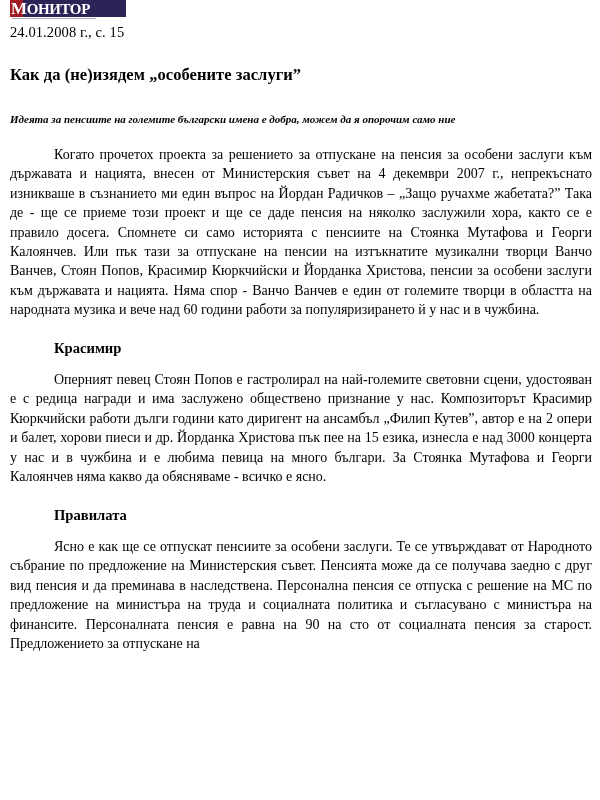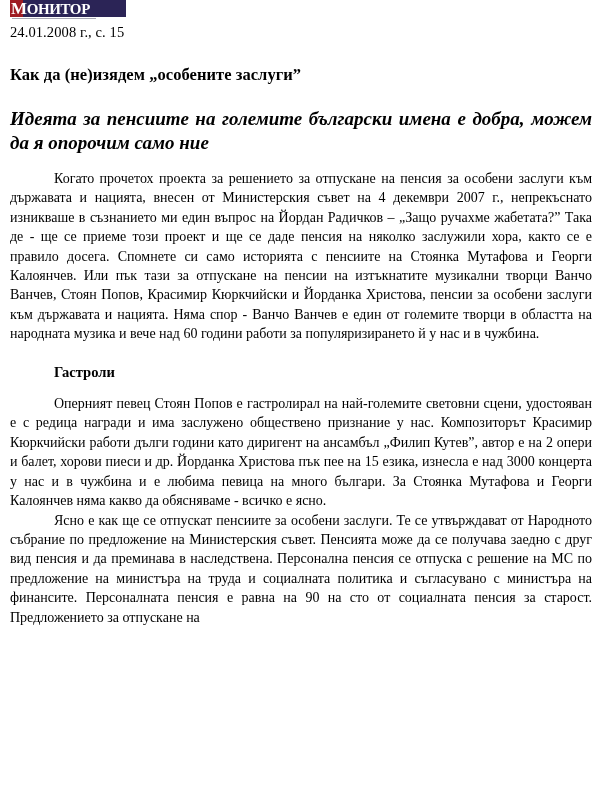--- a/index.html
+++ b/index.html
@@ -91,21 +91,21 @@
     font-size: 16.5px;
     letter-spacing: 0.05px;
   }
 
   
   .deck {
     margin: 22px 0 0 0;
     width: 582px;
     font-weight: 700;
     font-style: italic;
-    font-size: 19px;
+    font-size: 11px;
     line-height: 24px;
     text-align: justify;
     text-align-last: left;
   }
 
   
   .byline {
     margin: 30px 0 0 0;
     font-weight: 700;
     font-size: 14.5px;
@@ -152,20 +152,21 @@
 
   <h1 class="headline">Как да (не)изядем „особените заслуги”</h1>
 
   <h2 class="deck">Идеята за пенсиите на големите български имена е добра, можем да я опорочим само ние</h2>
 
 
   <div class="body-block">
 
     <p class="para">Когато прочетох проекта за решението за отпускане на пенсия за особени заслуги към държавата и нацията, внесен от Министерския съвет на 4 декември 2007 г., непрекъснато изникваше в съзнанието ми един въпрос на Йордан Радичков – „Защо ручахме жабетата?” Така де - ще се приеме този проект и ще се даде пенсия на няколко заслужили хора, както се е правило досега. Спомнете си само историята с пенсиите на Стоянка Мутафова и Георги Калоянчев. Или пък тази за отпускане на пенсии на изтъкнатите музикални творци Ванчо Ванчев, Стоян Попов, Красимир Кюркчийски и Йорданка Христова, пенсии за особени заслуги към държавата и нацията. Няма спор - Ванчо Ванчев е един от големите творци в областта на народната музика и вече над 60 години работи за популяризирането й у нас и в чужбина.</p>
 
-    <div class="subhead">Гастроли</div>
+    <div class="subhead">Красимир</div>
     <p class="para">Оперният певец Стоян Попов е гастролирал на най-големите световни сцени, удостояван е с редица награди и има заслужено обществено признание у нас. Композиторът Красимир Кюркчийски работи дълги години като диригент на ансамбъл „Филип Кутев”, автор е на 2 опери и балет, хорови пиеси и др. Йорданка Христова пък пее на 15 езика, изнесла е над 3000 концерта у нас и в чужбина и е любима певица на много българи. За Стоянка Мутафова и Георги Калоянчев няма какво да обясняваме - всичко е ясно.</p>
 
+    <div class="subhead">Правилата</div>
     <p class="para">Ясно е как ще се отпускат пенсиите за особени заслуги. Те се утвърждават от Народното събрание по предложение на Министерския съвет. Пенсията може да се получава заедно с друг вид пенсия и да преминава в наследствена. Персонална пенсия се отпуска с решение на МС по предложение на министъра на труда и социалната политика и съгласувано с министъра на финансите. Персоналната пенсия е равна на 90 на сто от социалната пенсия за старост. Предложението за отпускане на</p>
 
   </div>
 
 </div>
 
 </body></html>

